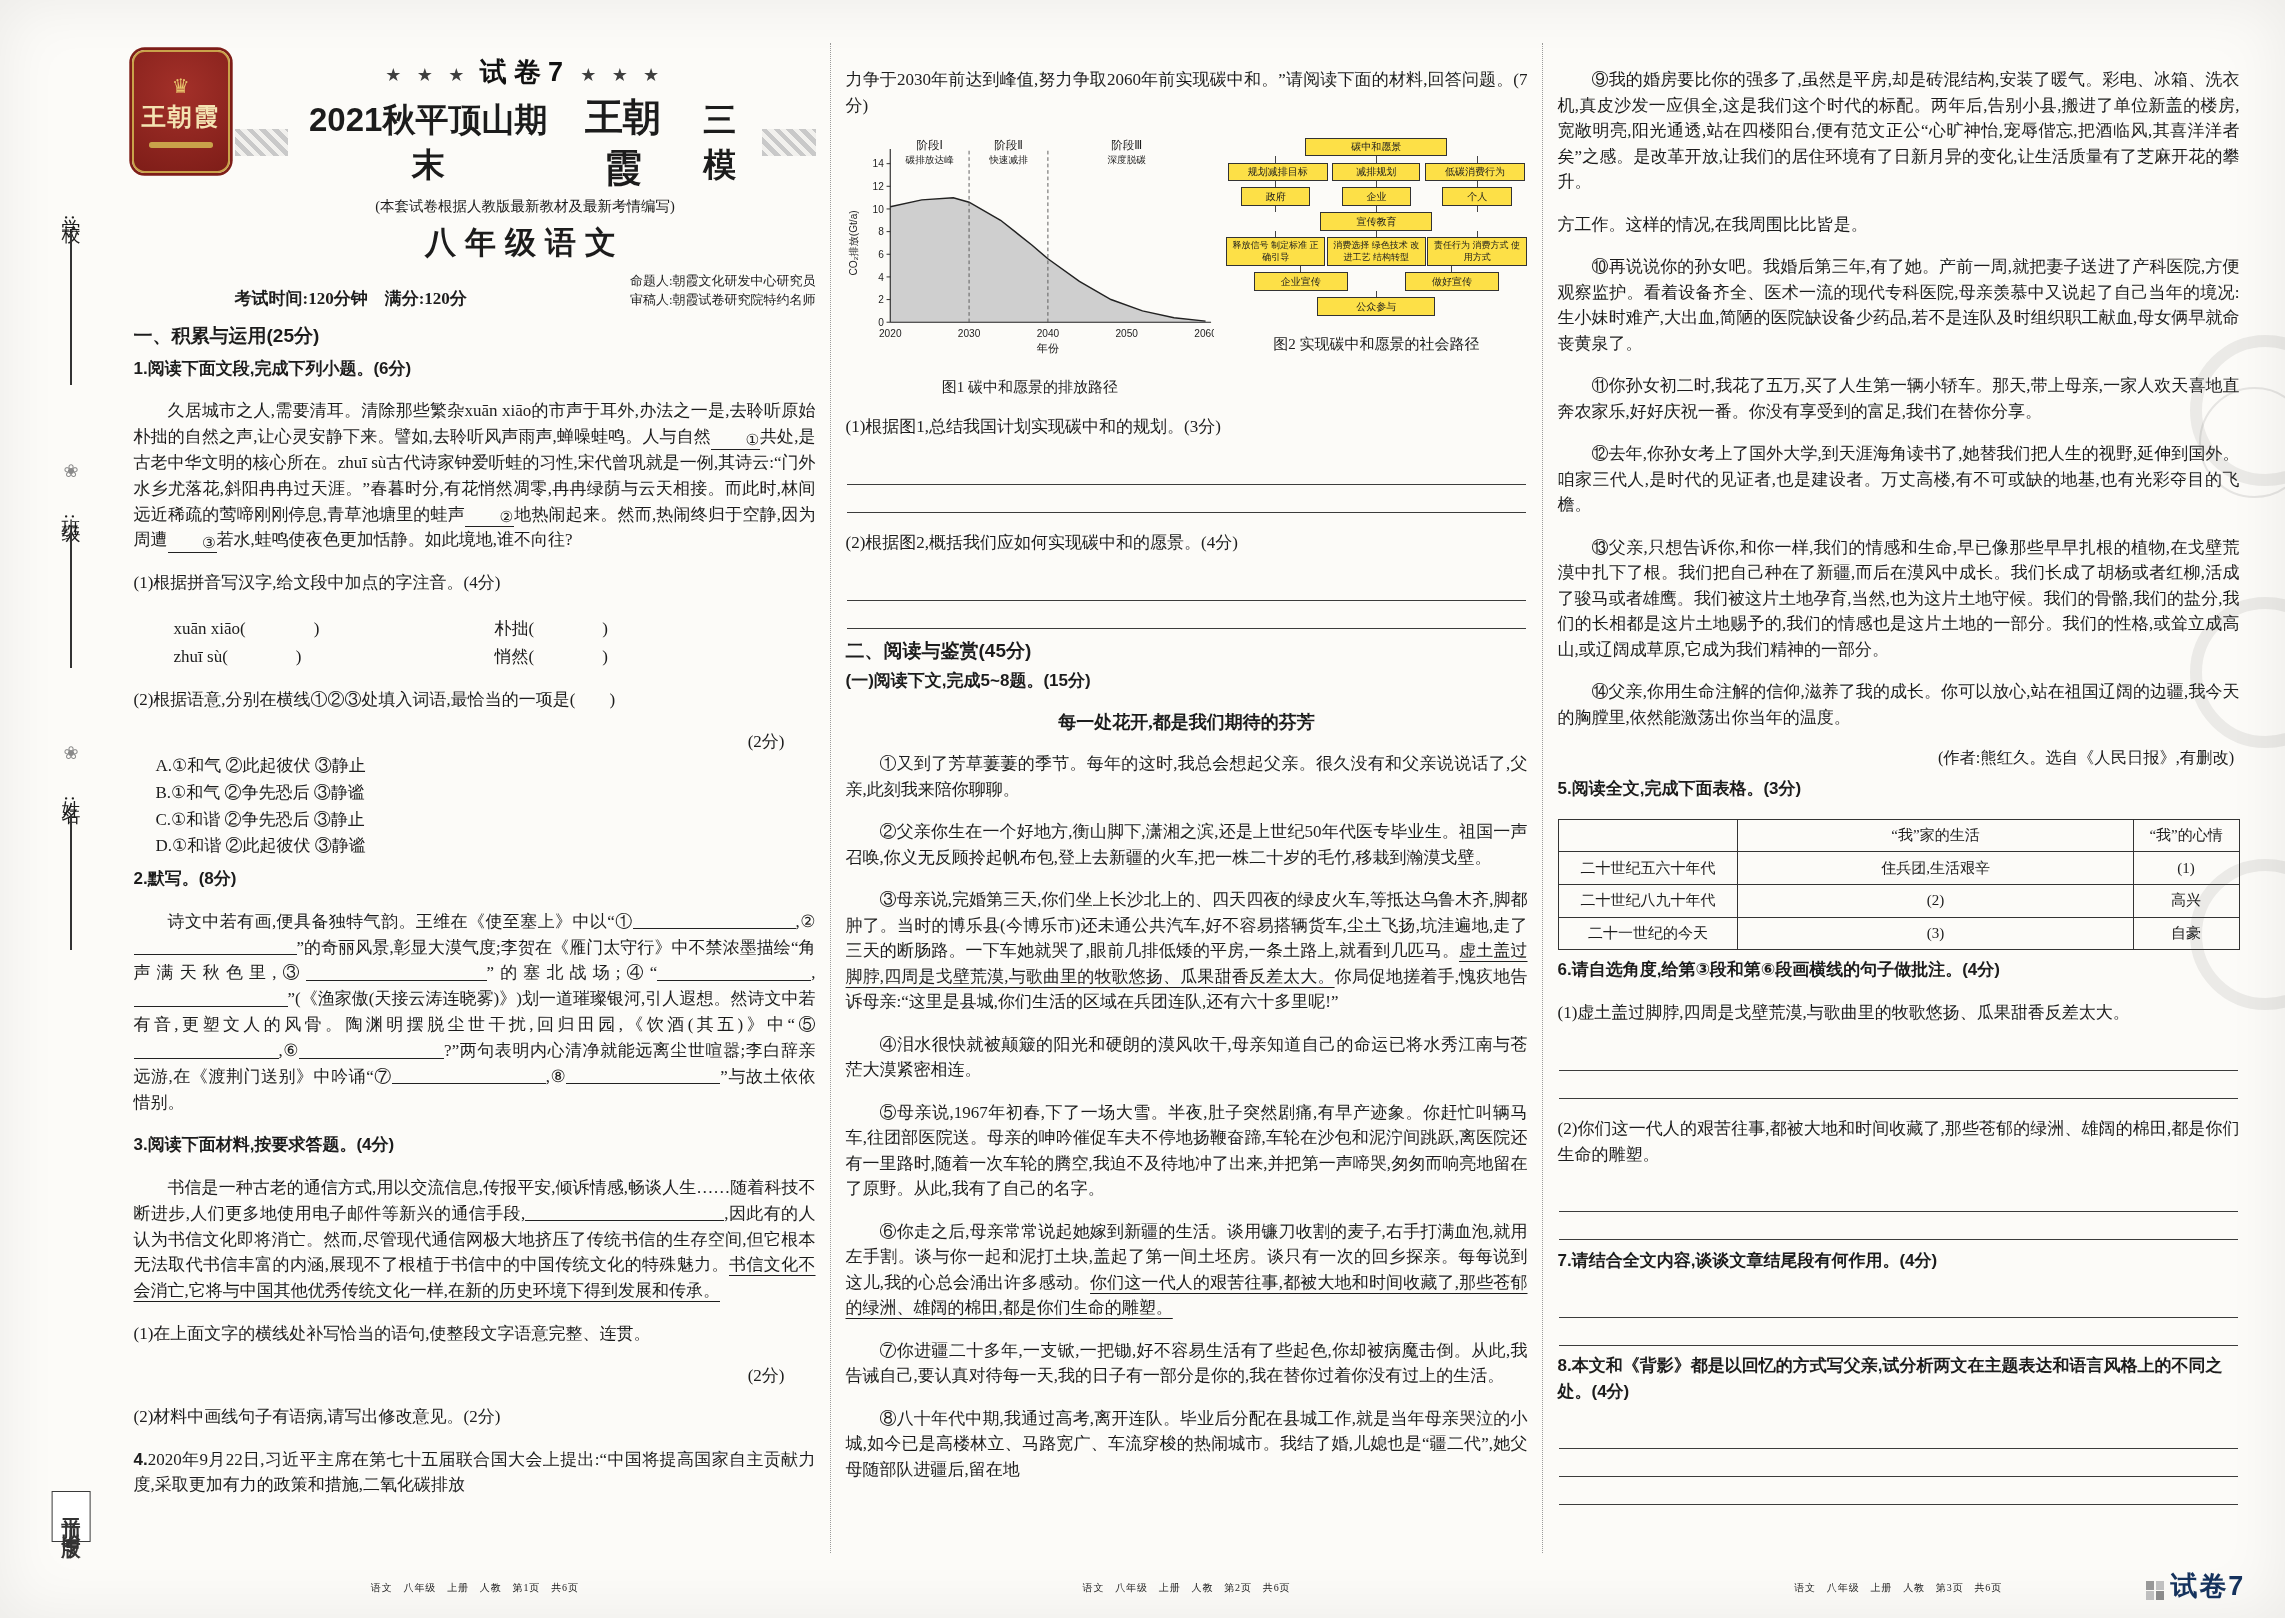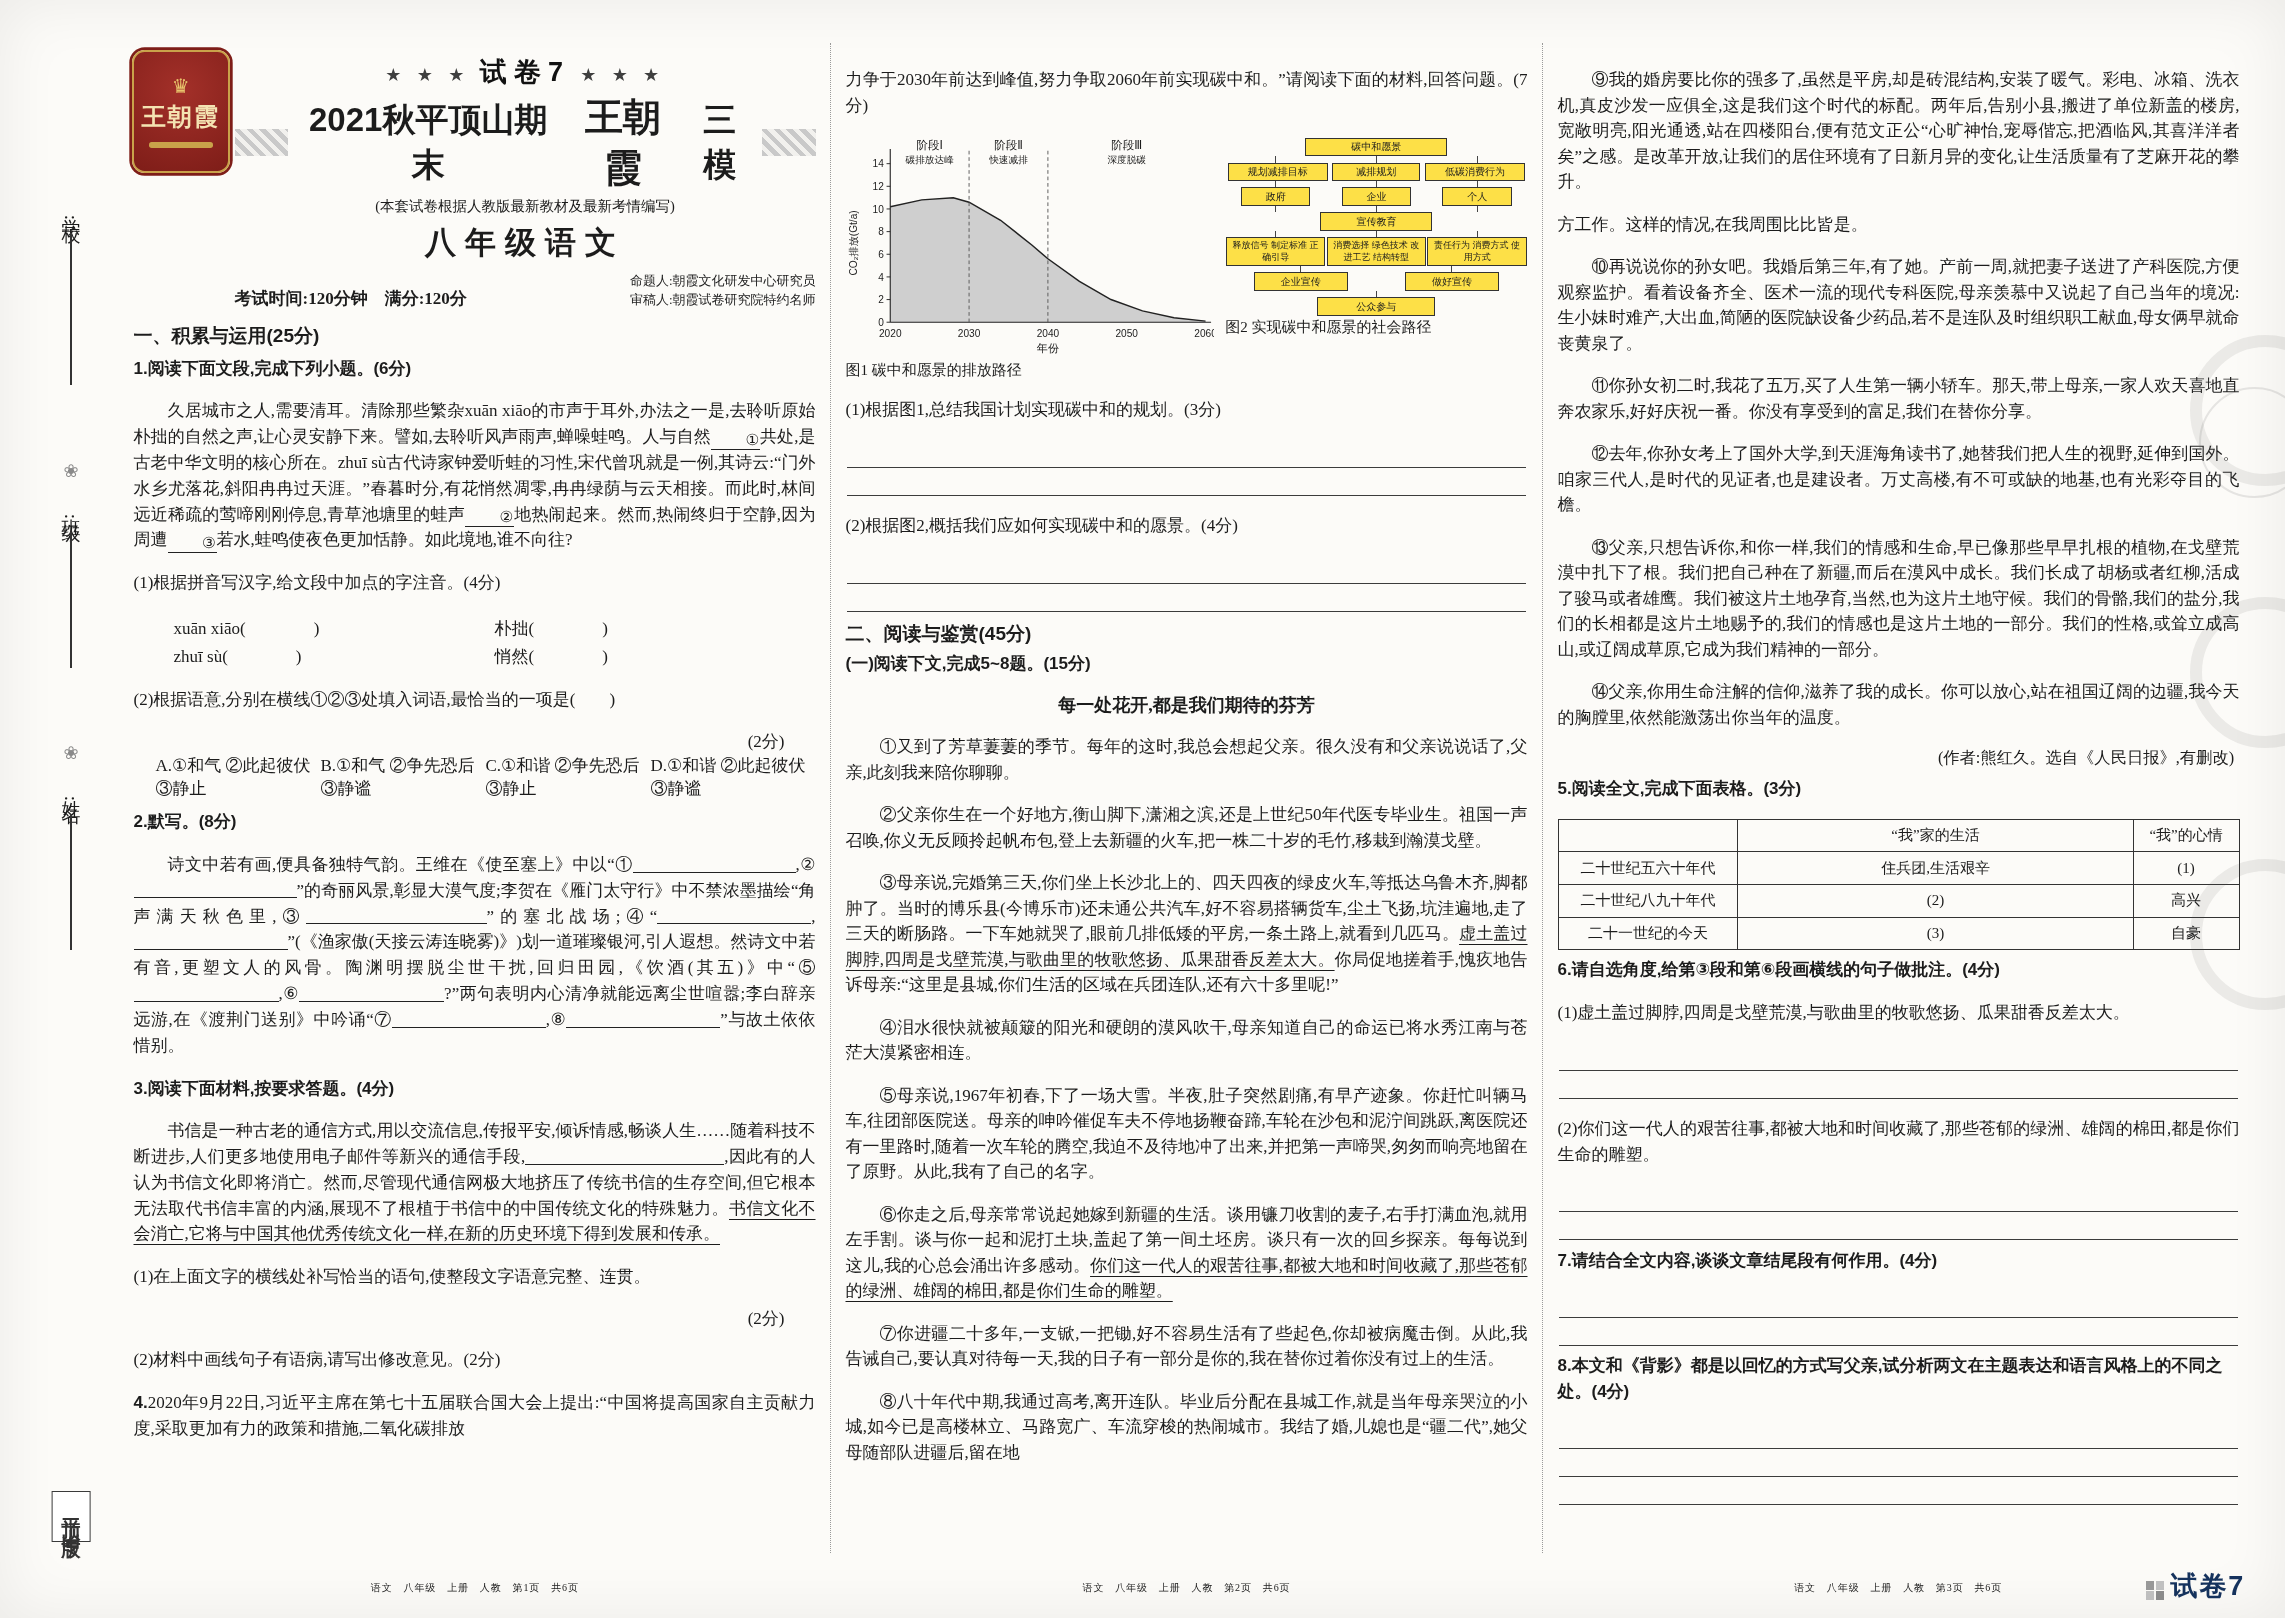--- a/index.html
+++ b/index.html
@@ -45,29 +45,29 @@
   
   .sec-title{font-family:"Liberation Sans","DejaVu Sans",sans-serif;font-weight:bold;font-size:19px;margin:9px 0 3.6px;}
   .q-label{font-family:"Liberation Sans","DejaVu Sans",sans-serif;font-weight:bold;font-size:17px;line-height:1.5;margin-top:7.2px;}
   .q-num{font-weight:bold;font-family:"Liberation Sans","DejaVu Sans",sans-serif;}
   .body{font-size:17px;line-height:1.52;text-align:justify;}
   .indent{text-indent:2em;}
   .blank{display:inline-block;border-bottom:1.1px solid #222;min-width:54px;height:18px;line-height:18px;text-align:center;font-size:15.4px;vertical-align:-2.7px;}
   .ul{text-decoration:underline;text-underline-offset:4.5px;}
   .score-right{text-align:right;font-size:17px;padding-right:31px;}
   .pinyin-grid{display:grid;grid-template-columns:1fr 1fr;row-gap:5.4px;padding:3.6px 0 1.8px 40px;font-size:17px;}
-  .options-grid{display:grid;grid-template-columns:1fr 1fr 1fr 1fr;row-gap:3.6px;padding:1.8px 0 1.8px 22px;font-size:17px;}
+  .options-grid{display:grid;grid-template-columns:1fr;row-gap:3.6px;padding:1.8px 0 1.8px 22px;font-size:17px;}
   .ans{height:27px;border-bottom:1.2px solid #3c3c3c;}
   .ans-wrap{margin:0 1.8px 7.2px;}
 
   
   .figures{display:flex;gap:11px;margin:7.2px 0 3.6px;align-items:flex-start;}
   .fig1{flex:1.22;}
   .fig2{flex:1;}
-  .fig-caption{font-size:15px;margin-top:2px;}
+  .fig-caption{text-align:center;font-size:15px;margin-top:19px;}
   .chart-box svg text{font-family:"Liberation Sans","DejaVu Sans",sans-serif;fill:#1c1c1c;}
   .flowchart{font-family:"Liberation Sans","DejaVu Sans",sans-serif;padding-top:1.8px;}
   .fc-row{display:flex;justify-content:space-around;align-items:stretch;}
   .fc-box{border:0.9px solid #333;padding:1.8px 3.6px;font-size:10px;line-height:1.3;text-align:center;background:#fde047;}
   .fc-link{display:flex;justify-content:space-around;height:6.3px;}
   .fc-link i{width:0.9px;background:#444;display:block;}
   .fc-detail{width:31%;padding:1.8px 1.8px;font-size:9px;}
 
   
   .essay-title{text-align:center;font-weight:bold;font-size:18px;margin:7.2px 0 3.6px;}

